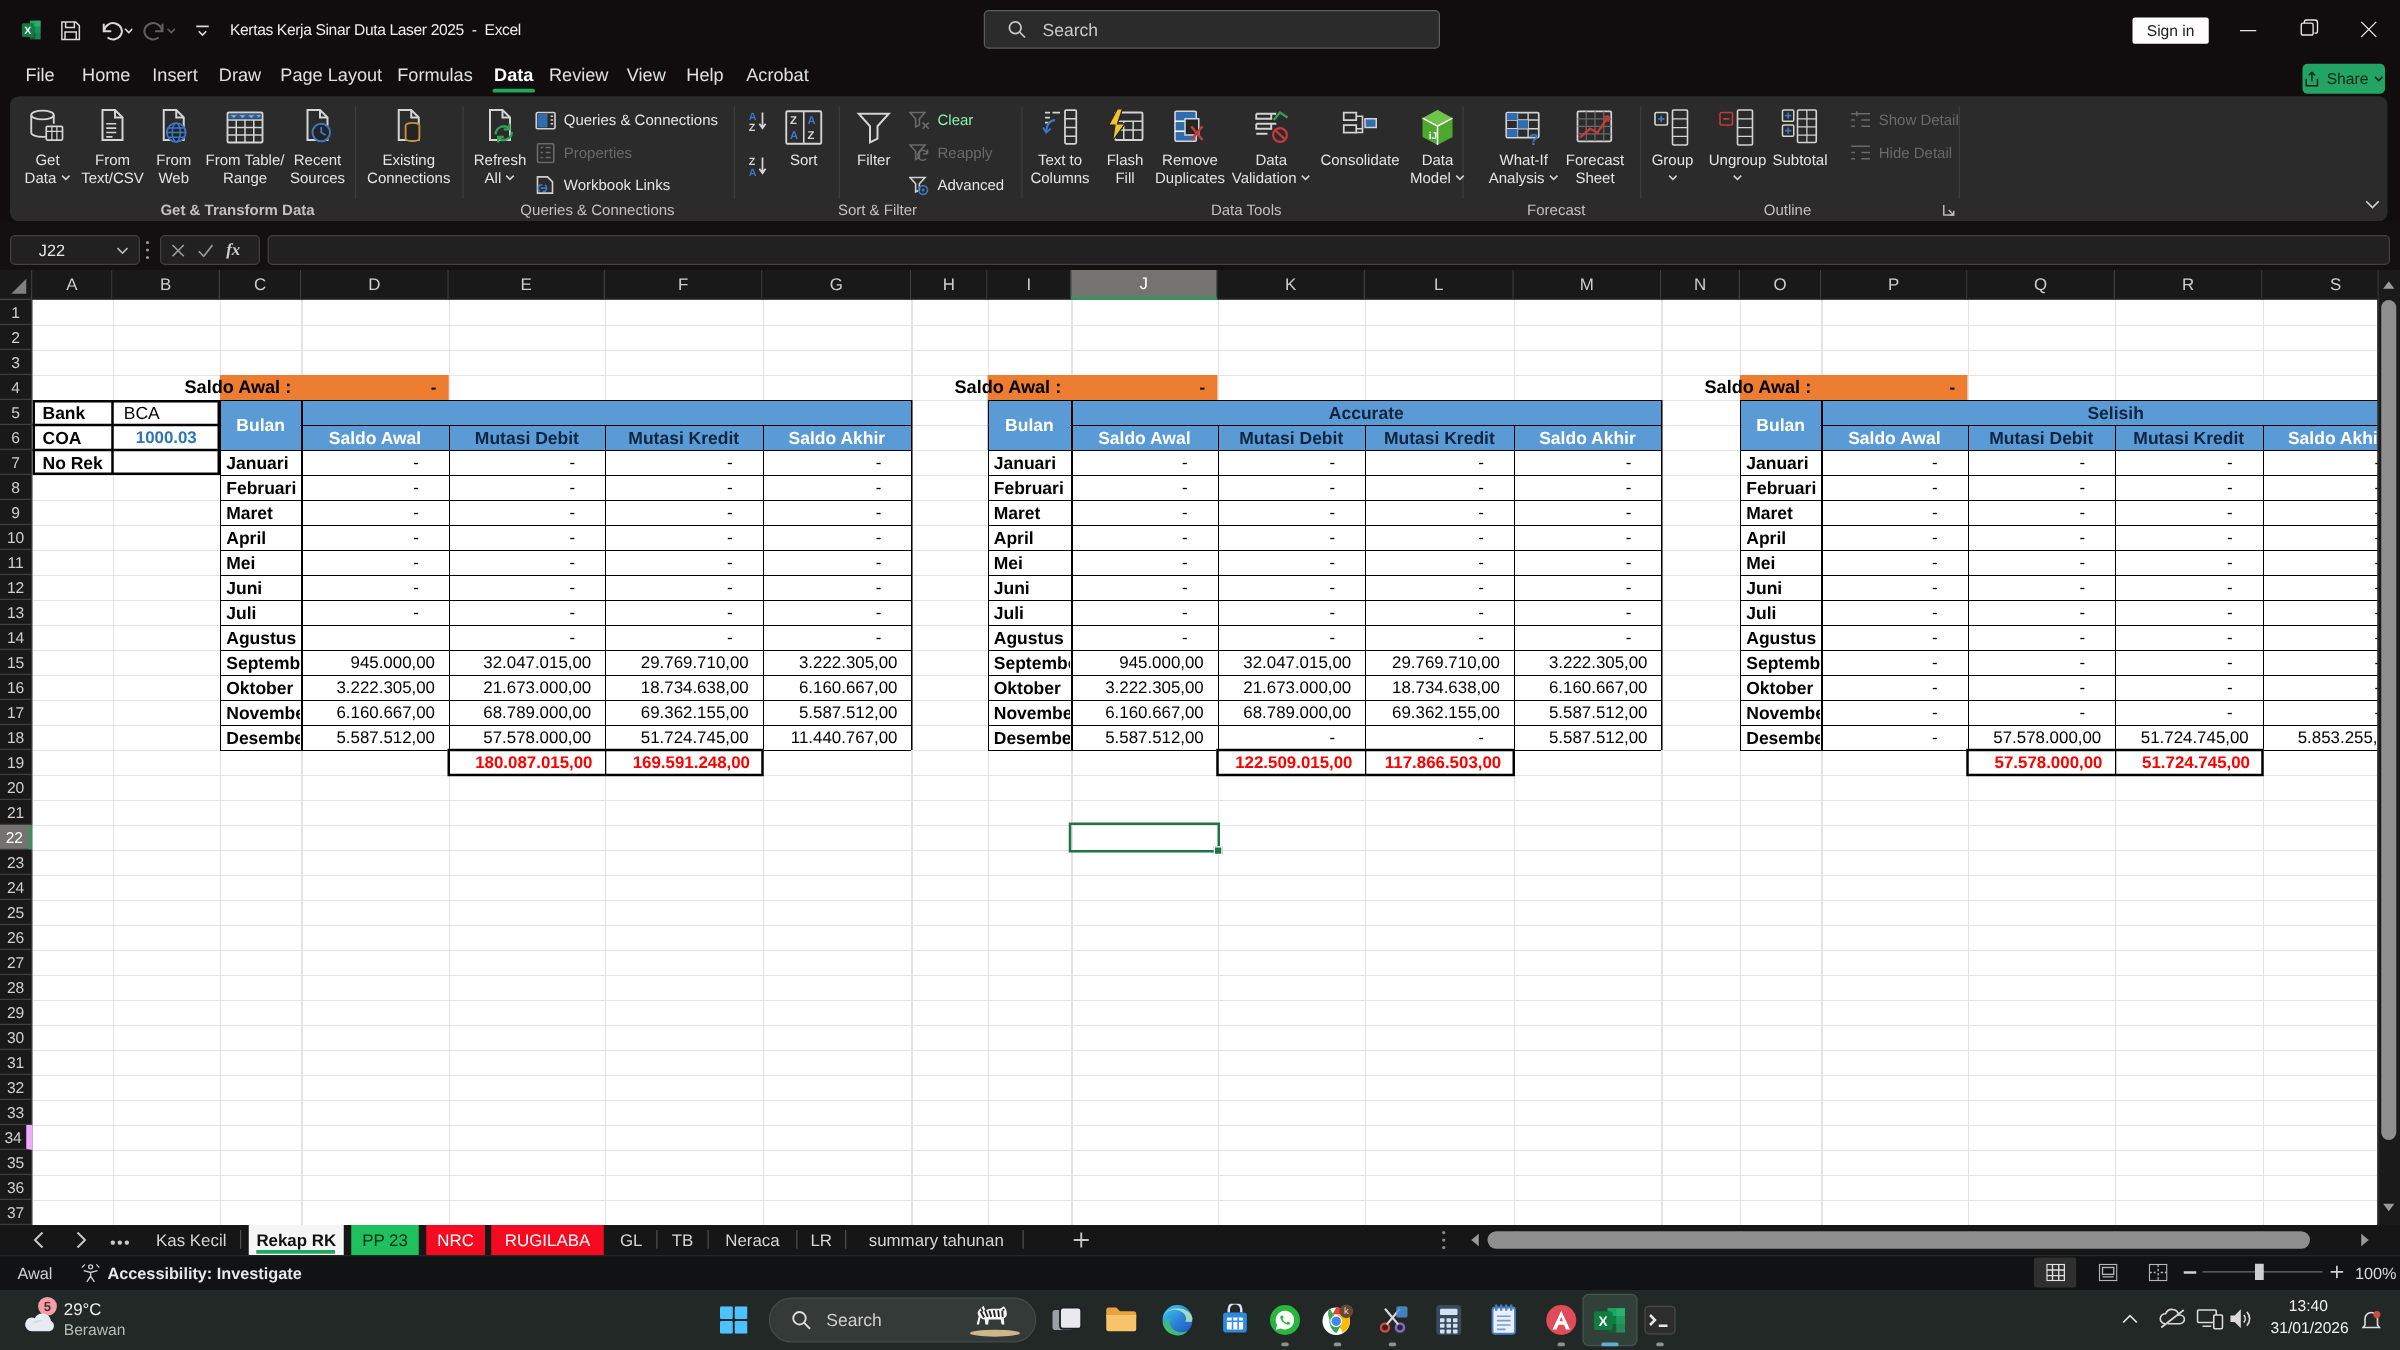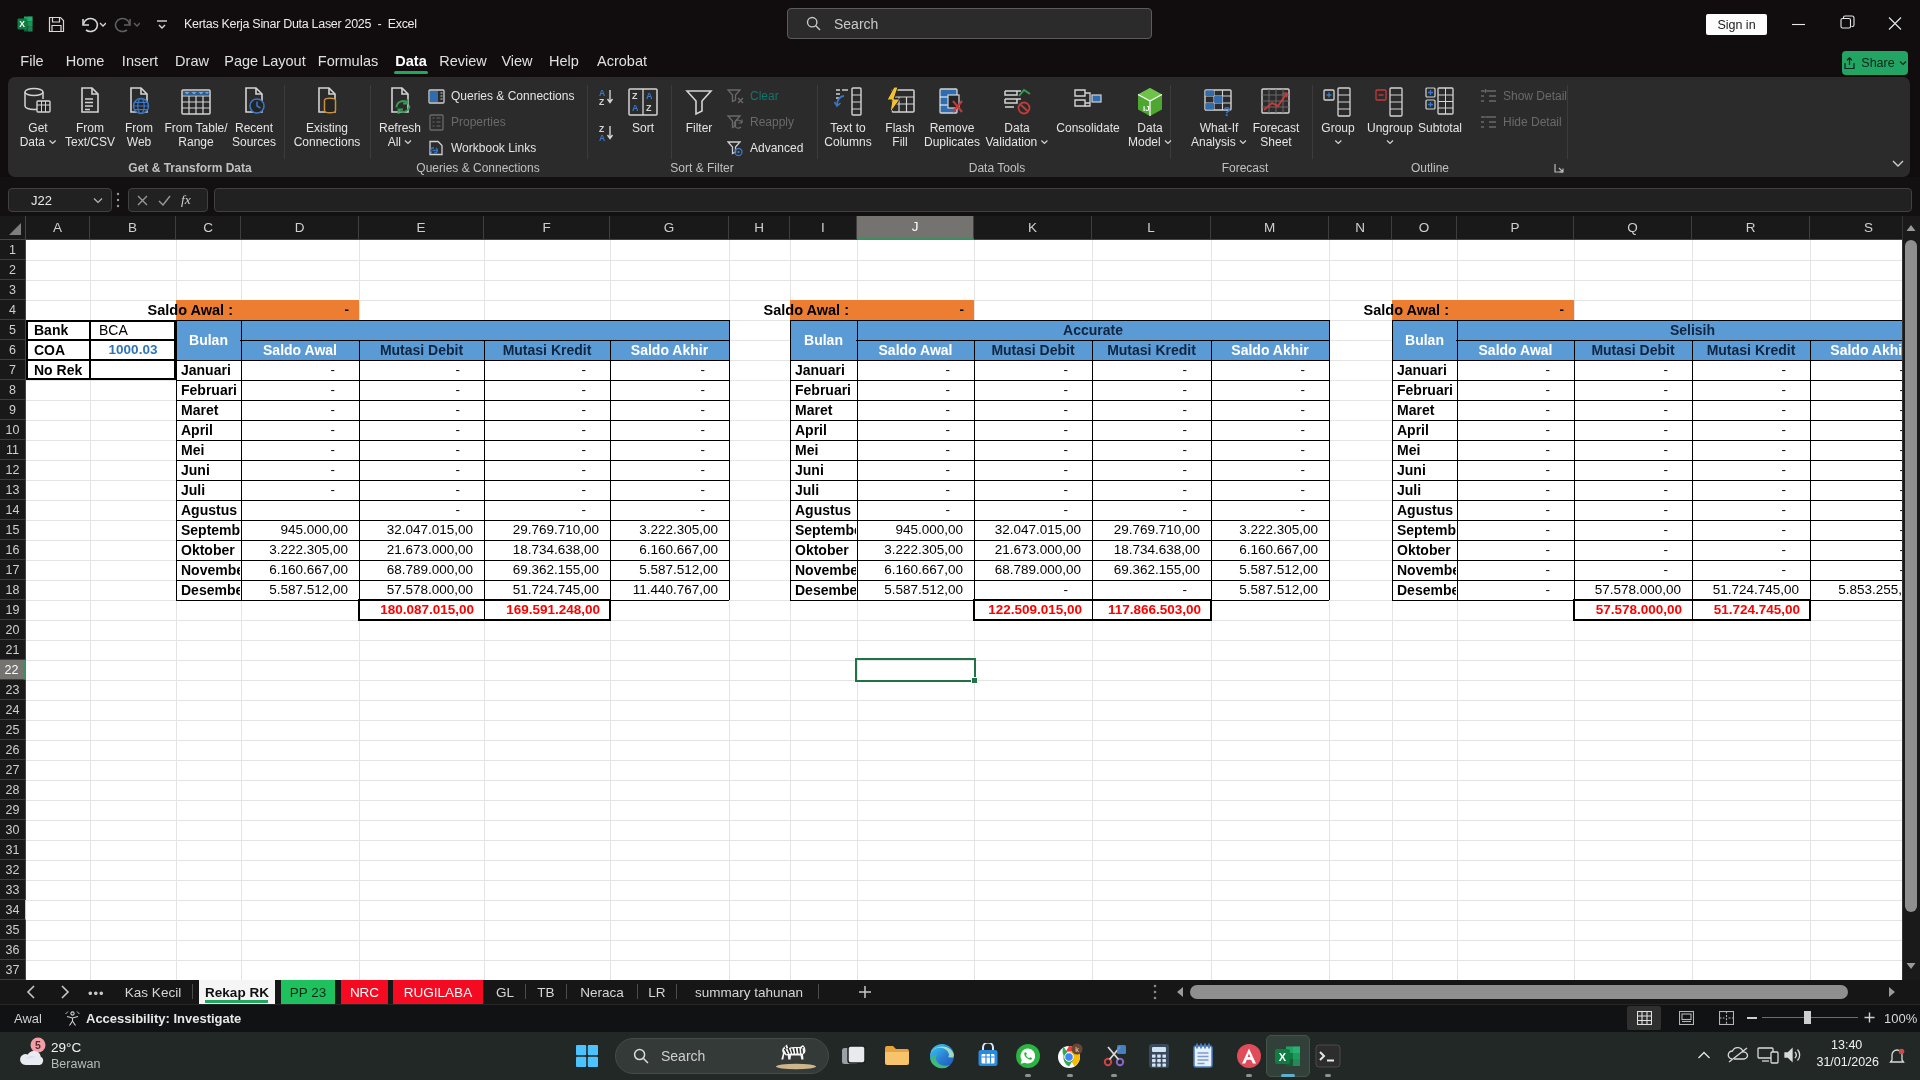--- a/index.html
+++ b/index.html
@@ -195,21 +195,21 @@
     </svg>
 <div class="abs rtxt" style="left:643px;top:121px;transform:translateX(-50%);white-space:nowrap;">Sort</div>
 <svg class="abs" style="left:683px;top:86px" width="32" height="32" viewBox="0 0 32 32">
       <path d="M4 5 h24 l-9 10 v10 l-6 3 v-13 z" fill="none" stroke="#d4d4d4" stroke-width="1.6"></path>
     </svg>
 <div class="abs rtxt" style="left:699px;top:121px;transform:translateX(-50%);white-space:nowrap;">Filter</div>
 <svg class="abs" style="left:727px;top:88px" width="17" height="17" viewBox="0 0 17 17">
       <path d="M1 2 h12 l-4.5 5 v5 l-3 1.5 v-6.5 z" fill="none" stroke="#6a6a6a" stroke-width="1.3"></path>
       <path d="M11 10 l5 5 M16 10 l-5 5" stroke="#6a6a6a" stroke-width="1.4"></path>
     </svg>
-<div class="abs vc" style="left:750px;top:85px;height:22px;color:#0f766e;font-size:12px;white-space:nowrap;">Clear</div>
+<div class="abs vc" style="left:750px;top:85px;height:22px;color:#86efac;font-size:12px;white-space:nowrap;">Clear</div>
 <svg class="abs" style="left:727px;top:114px" width="17" height="17" viewBox="0 0 17 17">
       <path d="M1 2 h12 l-4.5 5 v5 l-3 1.5 v-6.5 z" fill="none" stroke="#6a6a6a" stroke-width="1.3"></path>
       <path d="M15 9 a4 4 0 1 0 -1 4 M15 9 v-3.5 M15 9 h-3.5" stroke="#6a6a6a" stroke-width="1.2" fill="none"></path>
     </svg>
 <div class="abs vc" style="left:750px;top:111px;height:22px;color:#6a6a6a;font-size:12px;white-space:nowrap;">Reapply</div>
 <svg class="abs" style="left:727px;top:140px" width="17" height="17" viewBox="0 0 17 17">
       <path d="M1 2 h12 l-4.5 5 v5 l-3 1.5 v-6.5 z" fill="none" stroke="#d0d0d0" stroke-width="1.3"></path>
       <circle cx="11.5" cy="12" r="3.5" fill="none" stroke="#3b78c3" stroke-width="1.3"></circle>
       <circle cx="11.5" cy="12" r="1.2" fill="#3b78c3"></circle>
     </svg>
@@ -329,21 +329,21 @@
       <circle cx="3" cy="8" r="1.2"></circle>
       <circle cx="3" cy="14" r="1.2"></circle>
     </svg>
 <div class="abs vc" style="left:128px;top:188px;width:80px;height:24px;background:#212121;border:1px solid #414141;border-radius:4px;">
 <svg style="margin-left:8px" width="11" height="11" viewBox="0 0 11 11" stroke="#989898" stroke-width="1.4" fill="none">
         <path d="M1 1 l9 9 M10 1 l-9 9"></path>
       </svg>
 <svg style="margin-left:10px" width="13" height="11" viewBox="0 0 13 11" stroke="#989898" stroke-width="1.4" fill="none">
         <path d="M1 6 l4 4 L12 1"></path>
       </svg>
-<span style="color:#cfcfcf;font-size:13.5px;font-style:italic;font-weight:normal;margin-left:10px;font-family:\'Liberation Serif\',serif;">fx</span>
+<span style="color:#cfcfcf;font-size:13.5px;font-style:italic;font-weight:bold;margin-left:10px;font-family:\'Liberation Serif\',serif;">fx</span>
     </div>
 <div class="abs" style="left:214px;top:188px;width:1698px;height:24px;background:#212121;border:1px solid #414141;border-radius:4px;"></div>
 <div class="abs" style="left:0;top:216px;width:26px;height:24px;background:#191919;border-right:1px solid #454545;border-bottom:1px solid #454545;"></div>
 <svg class="abs" style="left:8px;top:222px" width="14" height="14" viewBox="0 0 14 14">
       <path d="M13 1 V13 H1 Z" fill="#7f7f7f"></path>
     </svg>
 <div class="abs ctr" style="left:26px;top:216px;width:64px;height:24px;background:#191919;color:#cfcfcf;border-bottom:1px solid #454545;border-right:1px solid #3e3e3e;font-size:13.5px;overflow:hidden;">A</div>
 <div class="abs ctr" style="left:90px;top:216px;width:86px;height:24px;background:#191919;color:#cfcfcf;border-bottom:1px solid #454545;border-right:1px solid #3e3e3e;font-size:13.5px;overflow:hidden;">B</div>
 <div class="abs ctr" style="left:176px;top:216px;width:65px;height:24px;background:#191919;color:#cfcfcf;border-bottom:1px solid #454545;border-right:1px solid #3e3e3e;font-size:13.5px;overflow:hidden;">C</div>
 <div class="abs ctr" style="left:241px;top:216px;width:118px;height:24px;background:#191919;color:#cfcfcf;border-bottom:1px solid #454545;border-right:1px solid #3e3e3e;font-size:13.5px;overflow:hidden;">D</div>
@@ -389,21 +389,21 @@
 <div class="abs ctr" style="left:0;top:700px;width:26px;height:20px;background:#191919;color:#cfcfcf;border-right:1px solid #454545;border-bottom:1px solid #3e3e3e;font-size:12.5px;">24</div>
 <div class="abs ctr" style="left:0;top:720px;width:26px;height:20px;background:#191919;color:#cfcfcf;border-right:1px solid #454545;border-bottom:1px solid #3e3e3e;font-size:12.5px;">25</div>
 <div class="abs ctr" style="left:0;top:740px;width:26px;height:20px;background:#191919;color:#cfcfcf;border-right:1px solid #454545;border-bottom:1px solid #3e3e3e;font-size:12.5px;">26</div>
 <div class="abs ctr" style="left:0;top:760px;width:26px;height:20px;background:#191919;color:#cfcfcf;border-right:1px solid #454545;border-bottom:1px solid #3e3e3e;font-size:12.5px;">27</div>
 <div class="abs ctr" style="left:0;top:780px;width:26px;height:20px;background:#191919;color:#cfcfcf;border-right:1px solid #454545;border-bottom:1px solid #3e3e3e;font-size:12.5px;">28</div>
 <div class="abs ctr" style="left:0;top:800px;width:26px;height:20px;background:#191919;color:#cfcfcf;border-right:1px solid #454545;border-bottom:1px solid #3e3e3e;font-size:12.5px;">29</div>
 <div class="abs ctr" style="left:0;top:820px;width:26px;height:20px;background:#191919;color:#cfcfcf;border-right:1px solid #454545;border-bottom:1px solid #3e3e3e;font-size:12.5px;">30</div>
 <div class="abs ctr" style="left:0;top:840px;width:26px;height:20px;background:#191919;color:#cfcfcf;border-right:1px solid #454545;border-bottom:1px solid #3e3e3e;font-size:12.5px;">31</div>
 <div class="abs ctr" style="left:0;top:860px;width:26px;height:20px;background:#191919;color:#cfcfcf;border-right:1px solid #454545;border-bottom:1px solid #3e3e3e;font-size:12.5px;">32</div>
 <div class="abs ctr" style="left:0;top:880px;width:26px;height:20px;background:#191919;color:#cfcfcf;border-right:1px solid #454545;border-bottom:1px solid #3e3e3e;font-size:12.5px;">33</div>
-<div class="abs ctr" style="left:0;top:900px;width:26px;height:20px;background:#191919;color:#cfcfcf;border-right:1px solid #f0abfc;border-bottom:1px solid #3e3e3e;font-size:12.5px;">34</div>
+<div class="abs ctr" style="left:0;top:900px;width:26px;height:20px;background:#191919;color:#cfcfcf;border-right:5px solid #f0abfc;border-bottom:1px solid #3e3e3e;font-size:12.5px;">34</div>
 <div class="abs ctr" style="left:0;top:920px;width:26px;height:20px;background:#191919;color:#cfcfcf;border-right:1px solid #454545;border-bottom:1px solid #3e3e3e;font-size:12.5px;">35</div>
 <div class="abs ctr" style="left:0;top:940px;width:26px;height:20px;background:#191919;color:#cfcfcf;border-right:1px solid #454545;border-bottom:1px solid #3e3e3e;font-size:12.5px;">36</div>
 <div class="abs ctr" style="left:0;top:960px;width:26px;height:20px;background:#191919;color:#cfcfcf;border-right:1px solid #454545;border-bottom:1px solid #3e3e3e;font-size:12.5px;">37</div>
 <div class="abs" style="left:26px;top:240px;width:1876px;height:740px;background:#ffffff;"></div>
 <svg class="abs" style="left:26px;top:240px" width="1876" height="740" stroke="#e4e4e4" stroke-width="1" shape-rendering="crispEdges">
       <line x1="64.5" y1="0" x2="64.5" y2="740"></line>
       <line x1="150.5" y1="0" x2="150.5" y2="740"></line>
       <line x1="215.5" y1="0" x2="215.5" y2="740"></line>
       <line x1="333.5" y1="0" x2="333.5" y2="740"></line>
       <line x1="458.5" y1="0" x2="458.5" y2="740"></line>

